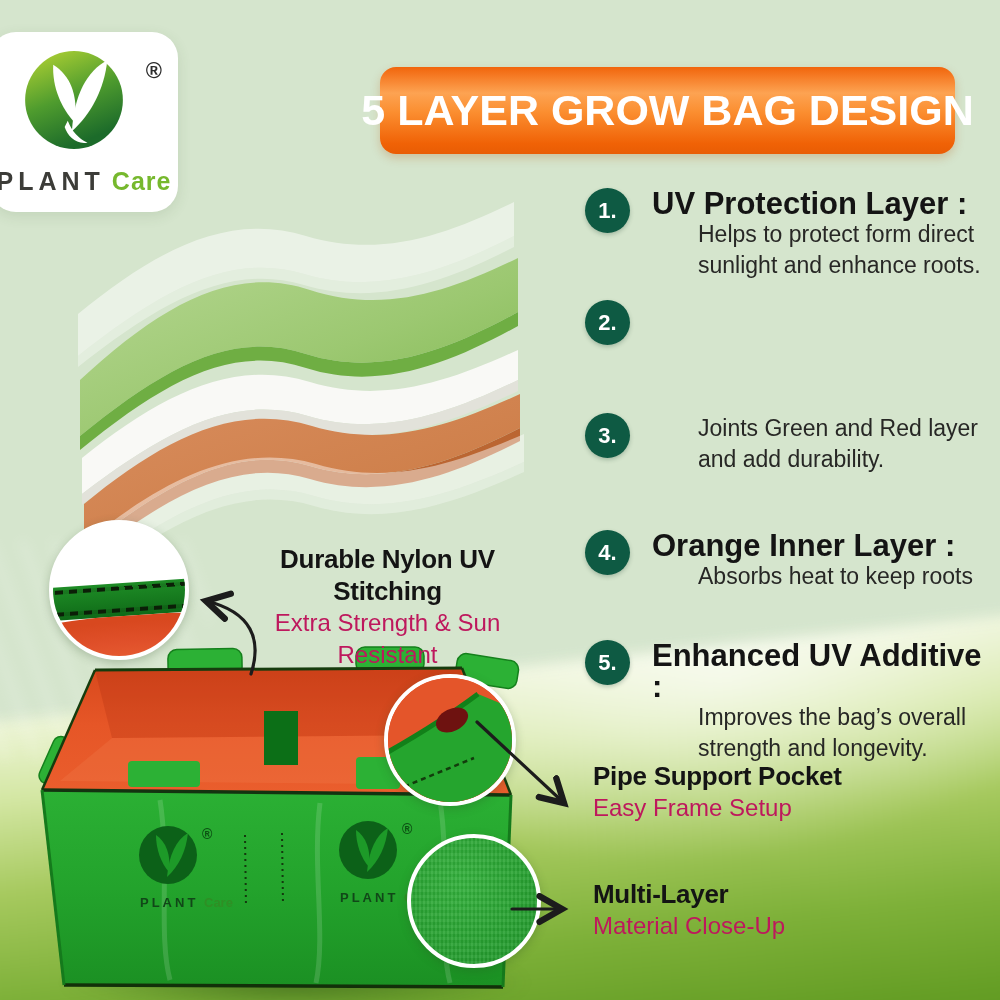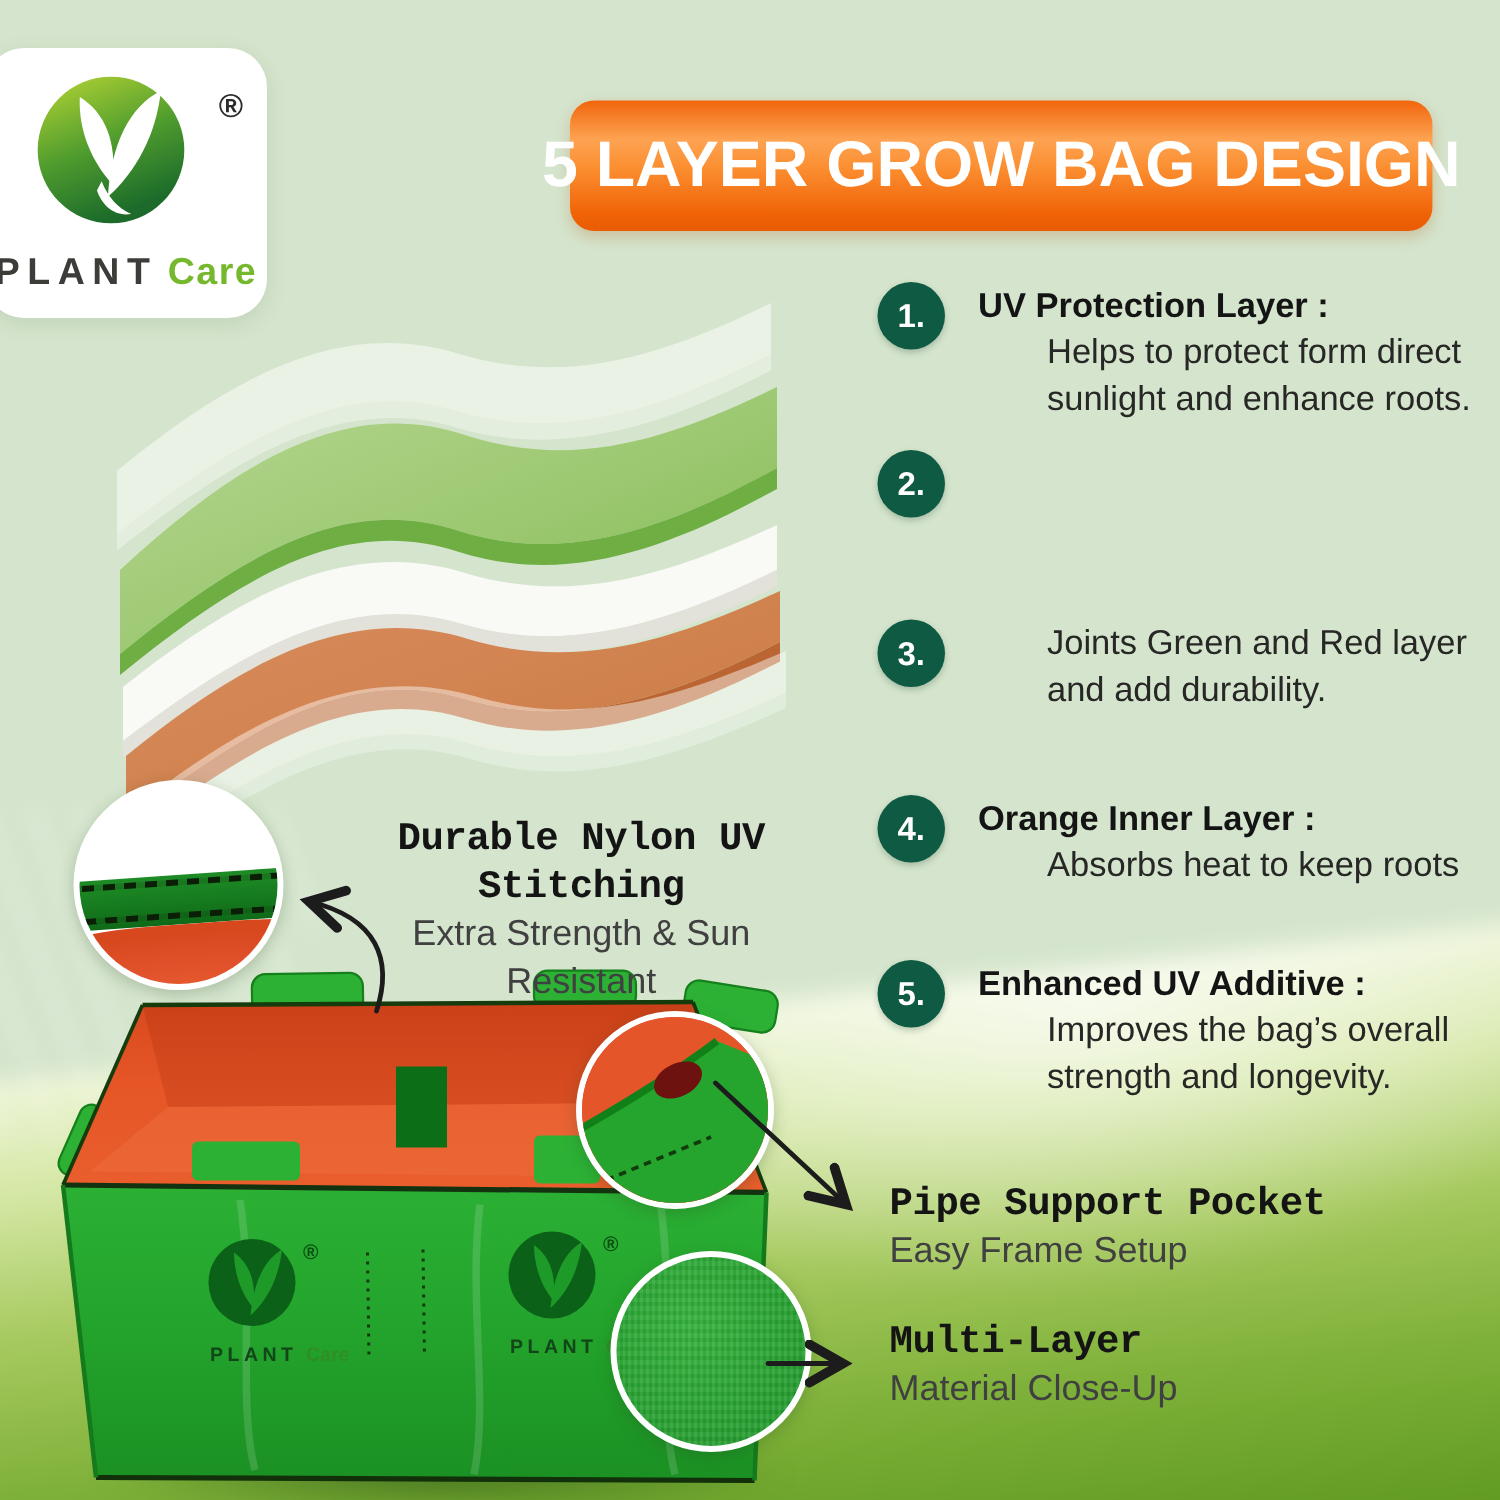--- a/index.html
+++ b/index.html
@@ -57,21 +57,21 @@
   
   .features{position:absolute; left:585px; top:0; width:400px; z-index:6;}
   .feature{position:absolute; display:flex; align-items:flex-start;}
   .badge{
     flex:0 0 auto; width:45px; height:45px; border-radius:50%;
     background:#0e5a43; color:#ffffff; font-weight:bold; font-size:22px;
     display:flex; align-items:center; justify-content:center; margin-right:22px;
     box-shadow:0 2px 4px rgba(20,60,40,0.25);
   }
   .ftext{padding-top:0px;}
-  .ftitle{font-size:23px; font-weight:bold; color:#141414; line-height:31px; white-space:pre-wrap;}
+  .ftitle{font-size:31px; font-weight:bold; color:#141414; line-height:31px; white-space:pre-wrap;}
   .fline{font-size:23px; color:#272725; line-height:31px;margin-left:46px;}
   
   .c-circle{
     position:absolute; border-radius:50%; border:4px solid #ffffff; overflow:hidden;
     box-sizing:border-box; z-index:4; box-shadow:0 3px 10px rgba(40,70,30,0.25);
   }
   .stitch-circle{left:49px; top:520px; width:140px; height:140px; background:#ffffff;}
   .sc-inner{position:absolute; left:-12px; top:0; width:164px; height:140px; transform:rotate(-4deg);}
   .sc-white{position:absolute; left:0; top:0; width:100%; height:42%; background:#ffffff;}
   .sc-green{position:absolute; left:0; top:42%; width:100%; height:24%;
@@ -85,23 +85,23 @@
   .pipe-circle{left:384px; top:674px; width:132px; height:132px; background:#e4552a;}
   .material-circle{left:407px; top:834px; width:134px; height:134px;
     background:
       repeating-linear-gradient(90deg, rgba(255,255,255,0.06) 0 2px, rgba(0,0,0,0.04) 2px 4px),
       repeating-linear-gradient(0deg, rgba(255,255,255,0.05) 0 3px, rgba(0,0,0,0.03) 3px 6px),
       radial-gradient(90% 90% at 40% 35%, #33b13c 0%, #27a231 55%, #1f9328 100%);
   }
   
   .callout-text{position:absolute; z-index:6;}
   .stitch-text{left:225px; top:543px; width:325px; text-align:center;}
-  .co-title{font-size:26px; font-weight:bold; color:#141414; line-height:32px; letter-spacing:-0.3px;font-family:Liberation Mono, monospace;}
-  .co-sub{font-size:24px; color:#404040; line-height:32px;}
-  .pipe-text{left:593px; top:786px; width:320px;}
+  .co-title{font-size:26px; font-weight:bold; color:#141414; line-height:32px; letter-spacing:-0.3px;}
+  .co-sub{font-size:24px; color:#be185d; line-height:32px;}
+  .pipe-text{left:593px; top:760px; width:320px;}
   .multi-text{left:593px; top:878px; width:320px;}
   
   .bag-svg{position:absolute; left:20px; top:635px; z-index:3;}
   .arrows-svg{position:absolute; left:0; top:0; z-index:5; pointer-events:none;}
 </style>
 </head>
 <body>
 
 <div class="canvas">
 

